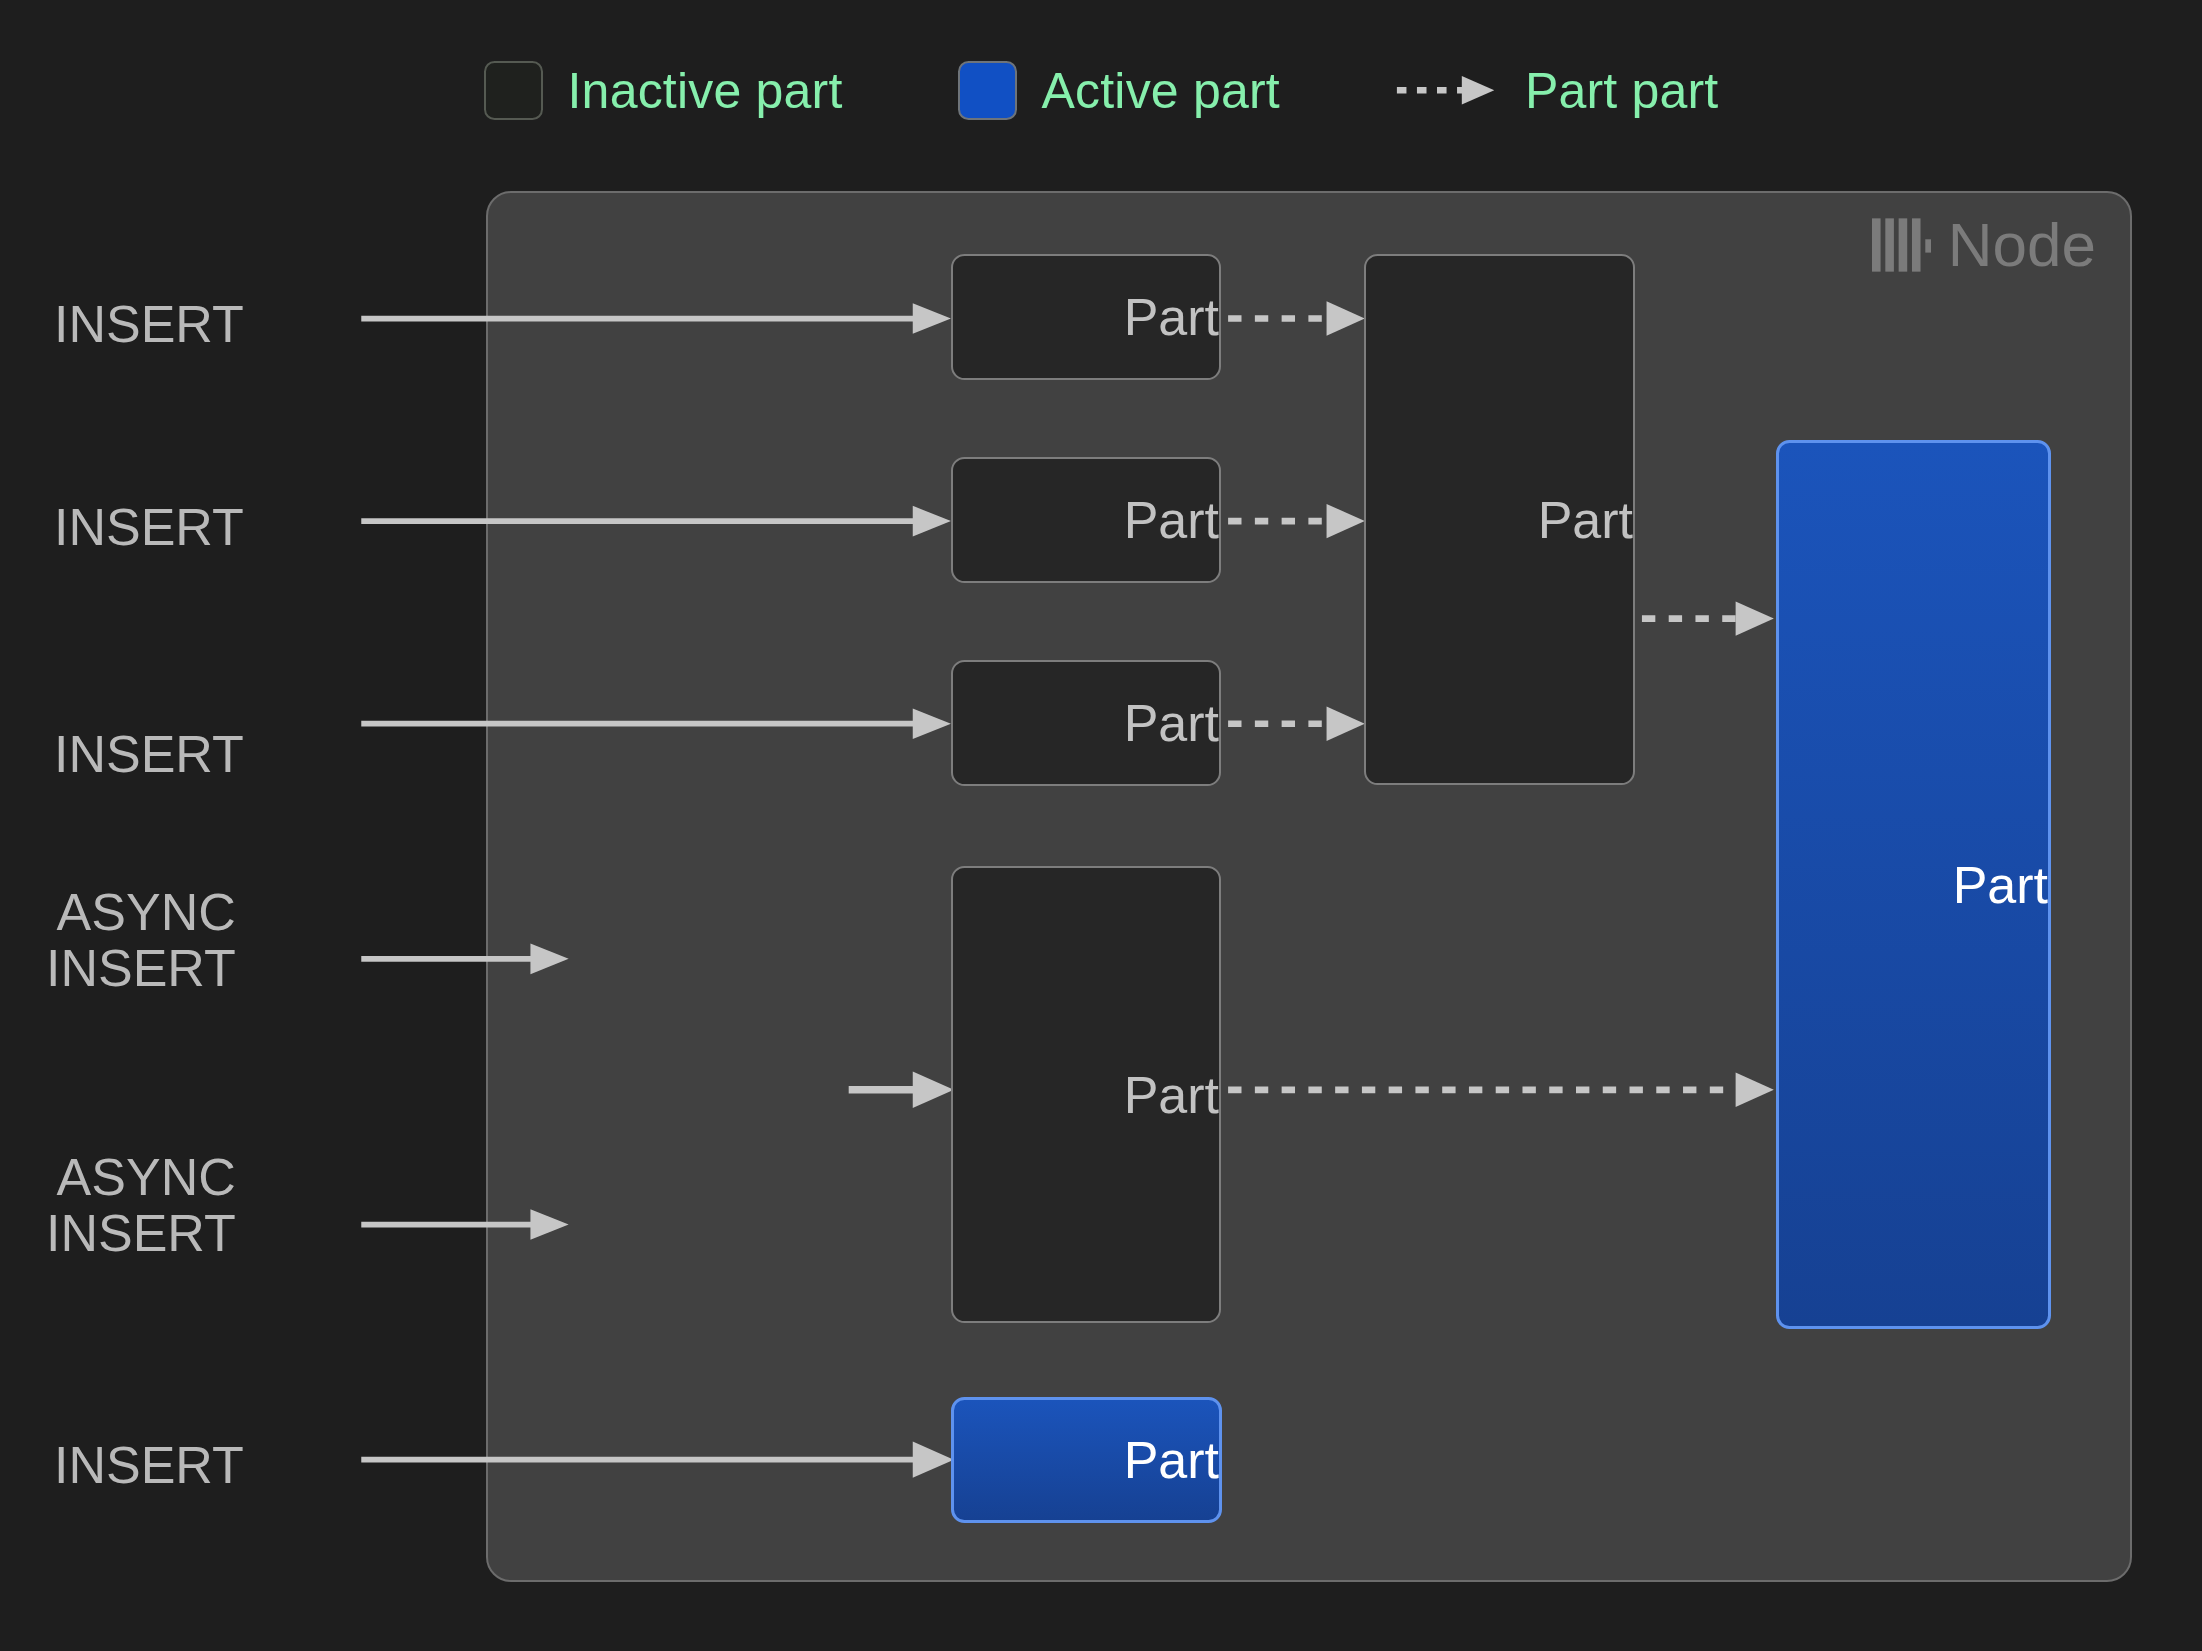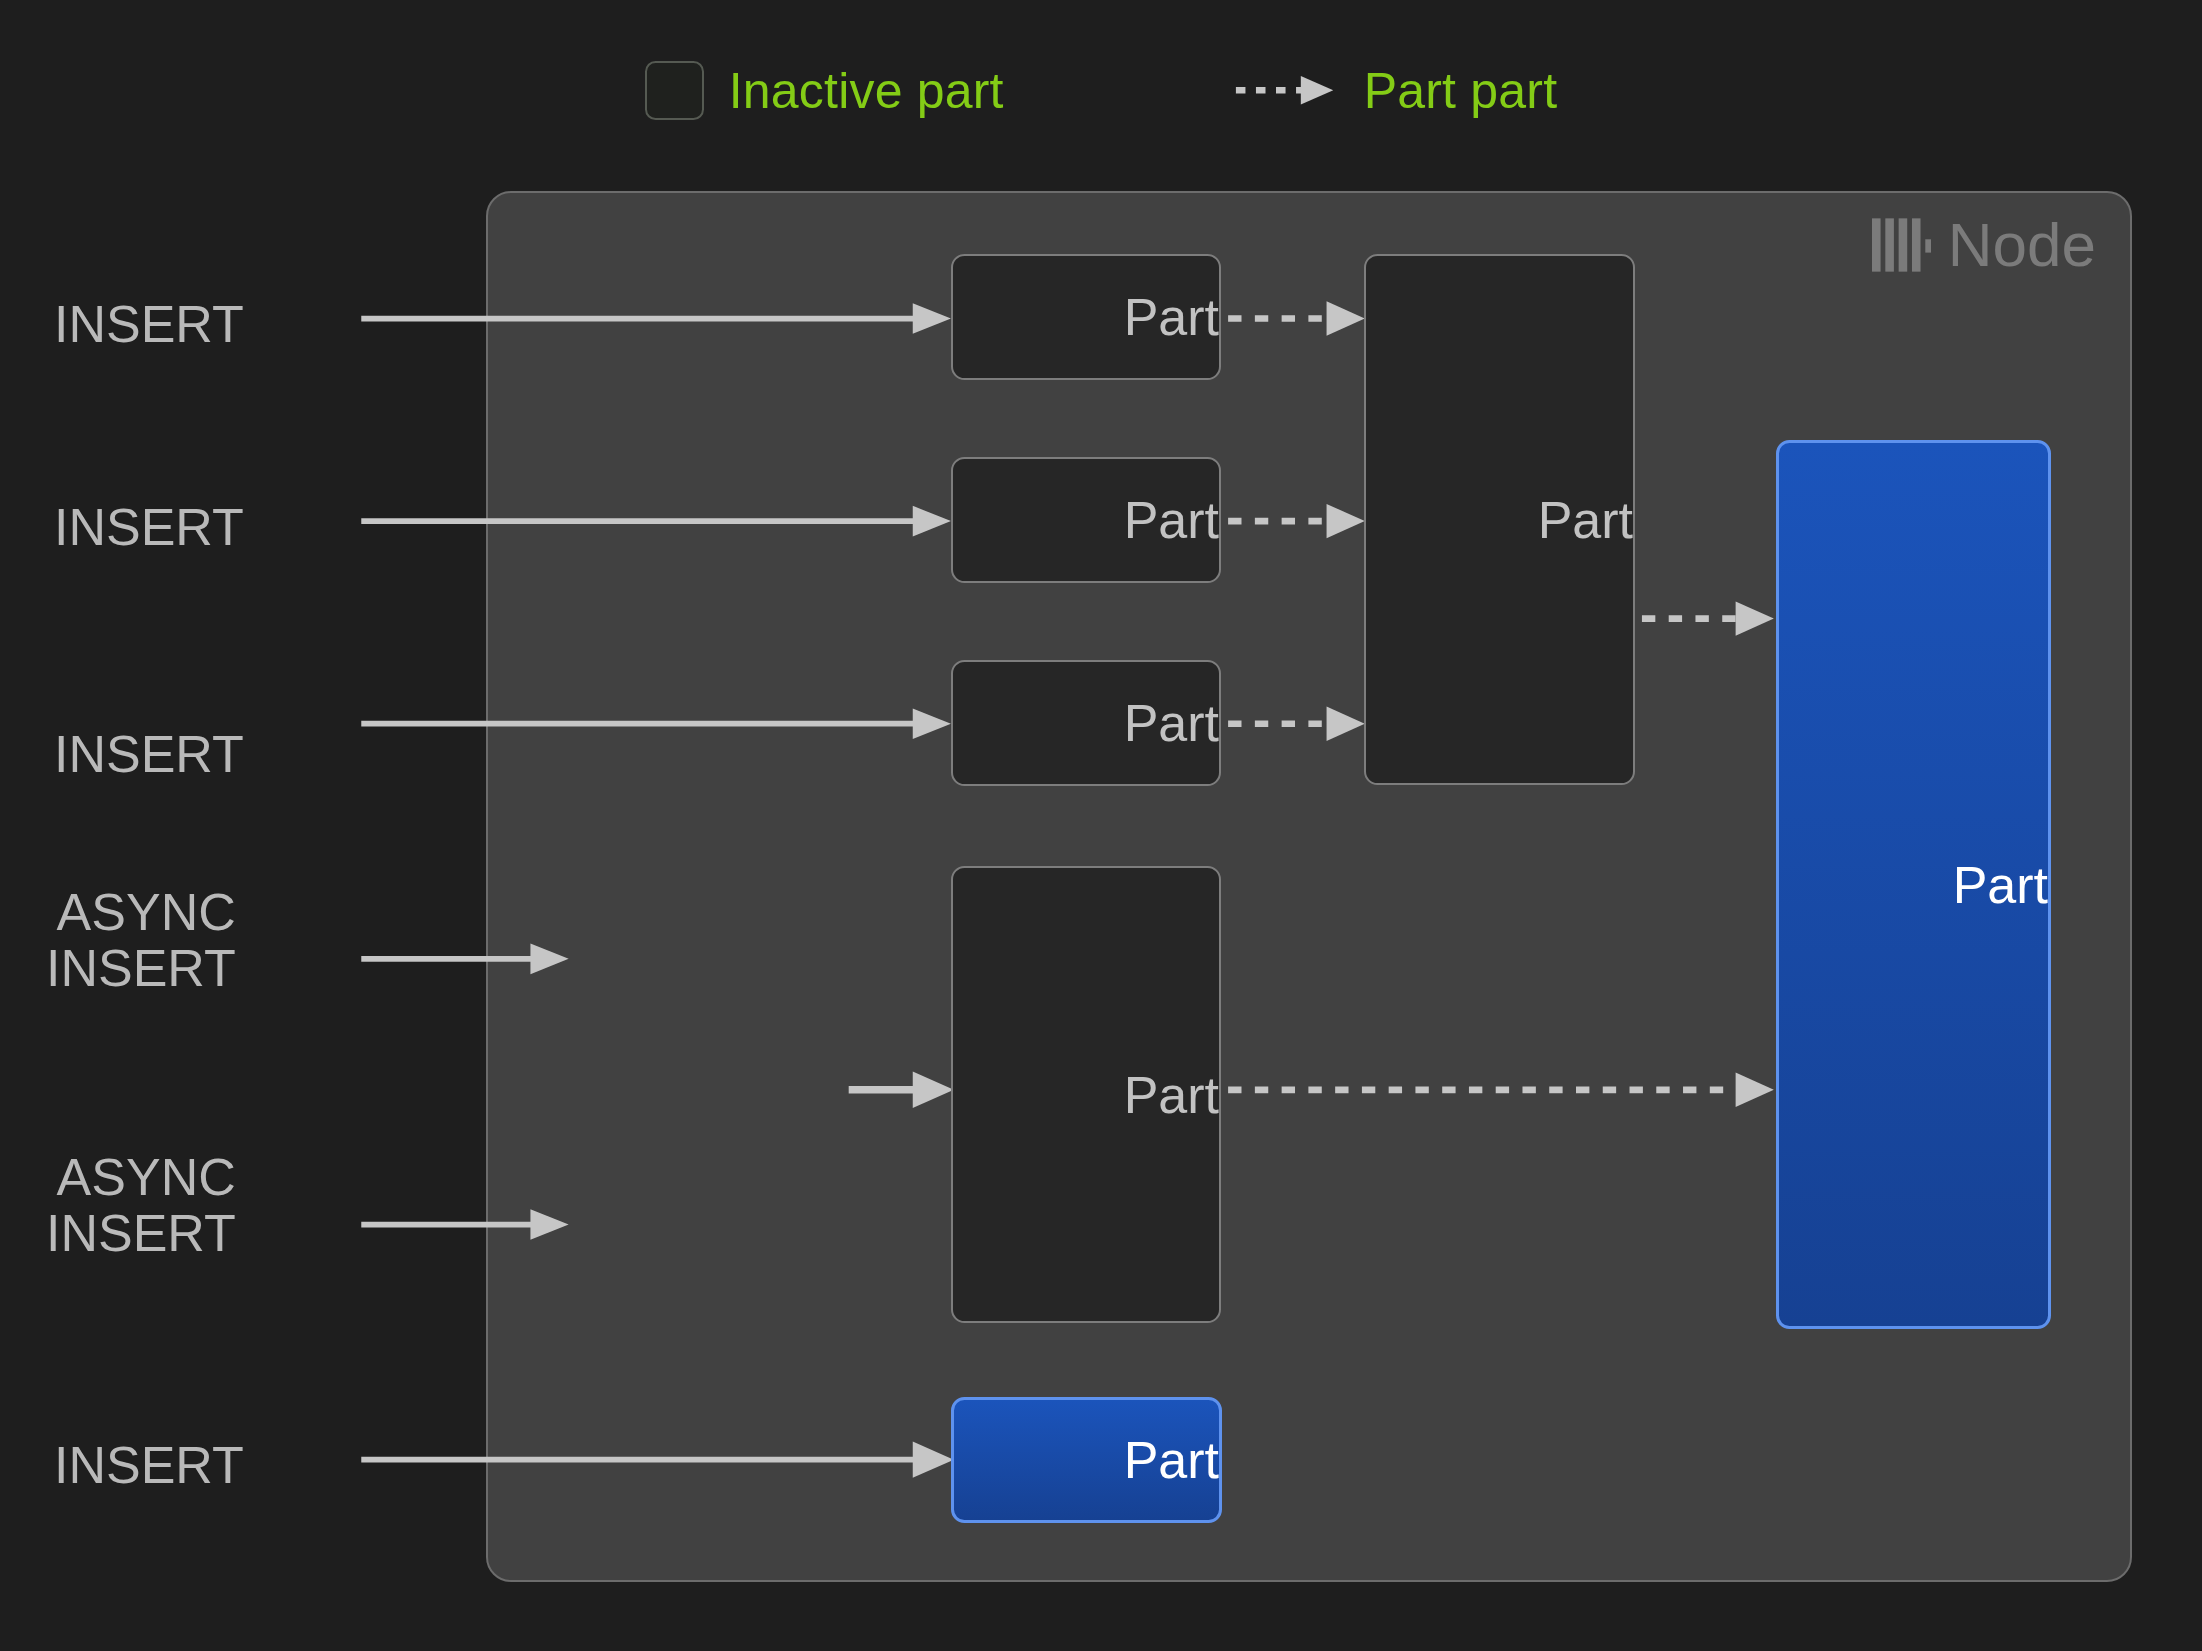--- a/index.html
+++ b/index.html
@@ -47,21 +47,21 @@
   }
   .legend-swatch.inactive {
     background: #1f211e;
     border: 2.9px solid #555a52;
   }
   .legend-swatch.active {
     background: #1150c4;
     border: 2.9px solid #6e747a;
   }
   .legend-label {
-    color: #84cc16;
+    color: #86efac;
     font-size: 50px;
     line-height: 1;
     white-space: nowrap;
     letter-spacing: 0.2px;
   }
   .legend-arrow {
     width: 105px;
     height: 32.5px;
     display: block;
   }
@@ -153,20 +153,24 @@
 
   <div class="legend">
 
     <div class="legend-item">
       <span class="legend-swatch inactive"></span>
       <span class="legend-label">Inactive part</span>
     </div>
 
     <div class="legend-gap-a"></div>
 
+    <div class="legend-item">
+      <span class="legend-swatch active"></span>
+      <span class="legend-label">Active part</span>
+    </div>
 
     <div class="legend-gap-b"></div>
 
     <div class="legend-item">
       <svg class="legend-arrow" viewBox="0 0 110 34">
         <line x1="2" y1="17" x2="72" y2="17" stroke="#c6c6c6" stroke-width="7" stroke-dasharray="10 11" stroke-linecap="butt"></line>
         <polygon points="70,2 104,17 70,32" fill="#c6c6c6"></polygon>
       </svg>
       <span class="legend-label">Part part</span>
     </div>

